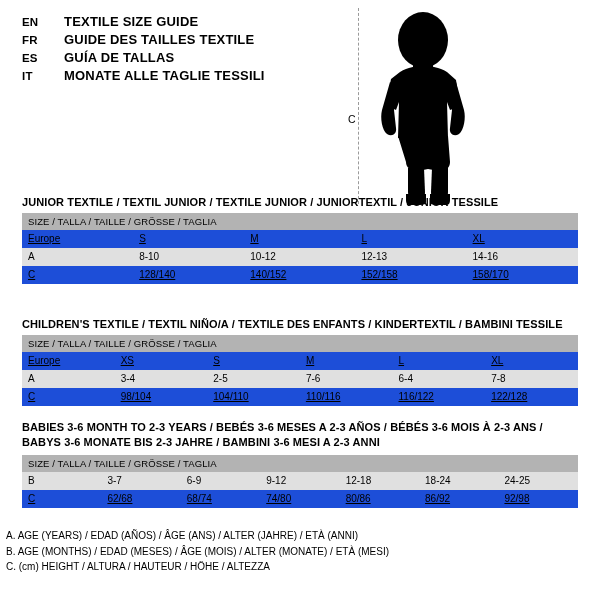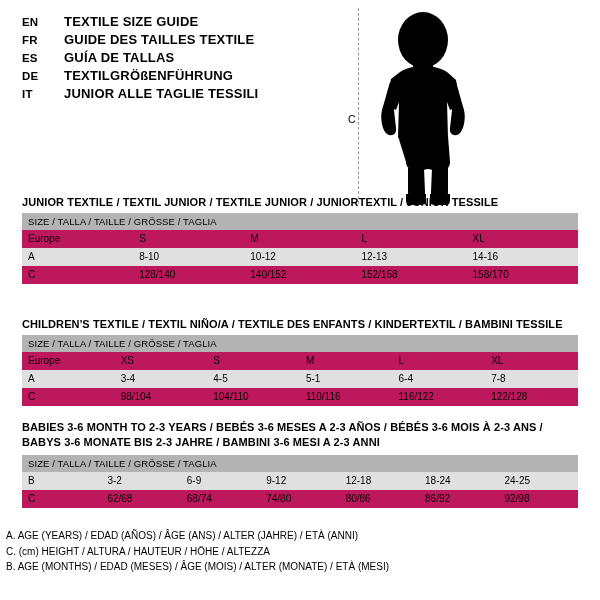--- a/index.html
+++ b/index.html
@@ -104,21 +104,22 @@
   }
   tr.head-row td {
     background: #b3b3b3;
     font-size: 9.5px;
     letter-spacing: 0.1px;
   }
   tr.shade-row td {
     background: #e0e0e0;
   }
   tr.plain-row td {
-    background: #be185d;
+    background: #1d4ed8;
+    text-decoration: underline;
   }
   .rowlabel {
     width: 86px;
   }
 
   
   .legend {
     position: absolute;
     left: 6px;
     top: 528px;
@@ -141,26 +142,22 @@
     </div>
     <div class="header-row">
       <div class="lang-code">FR</div>
       <div class="lang-title">GUIDE DES TAILLES TEXTILE</div>
     </div>
     <div class="header-row">
       <div class="lang-code">ES</div>
       <div class="lang-title">GUÍA DE TALLAS</div>
     </div>
     <div class="header-row">
-      <div class="lang-code">DE</div>
-      <div class="lang-title">TEXTILGRÖßENFÜHRUNG</div>
-    </div>
-    <div class="header-row">
       <div class="lang-code">IT</div>
-      <div class="lang-title">JUNIOR ALLE TAGLIE TESSILI</div>
+      <div class="lang-title">MONATE ALLE TAGLIE TESSILI</div>
     </div>
   </div>
 
   <div class="figure-area">
     <div class="dashed-line"></div>
     <div class="c-label">C</div>
     <svg class="silhouette" width="120" height="196" viewBox="0 0 120 196">
       <g fill="#000000">
 
         <ellipse cx="55" cy="30" rx="25" ry="28"></ellipse>
@@ -231,22 +228,22 @@
         <td class="rowlabel">Europe</td>
         <td>XS</td>
         <td>S</td>
         <td>M</td>
         <td>L</td>
         <td>XL</td>
       </tr>
       <tr class="shade-row">
         <td class="rowlabel">A</td>
         <td>3-4</td>
-        <td>4-5</td>
-        <td>5-1</td>
+        <td>2-5</td>
+        <td>7-6</td>
         <td>6-4</td>
         <td>7-8</td>
       </tr>
       <tr class="plain-row">
         <td class="rowlabel">C</td>
         <td>98/104</td>
         <td>104/110</td>
         <td>110/116</td>
         <td>116/122</td>
         <td>122/128</td>
@@ -257,21 +254,21 @@
 
   <div class="section" style="top:420px;">
     <div class="section-title two-line">BABIES 3-6 MONTH TO 2-3 YEARS / BEBÉS 3-6 MESES A 2-3 AÑOS / BÉBÉS 3-6 MOIS À 2-3 ANS / BABYS 3-6 MONATE BIS 2-3 JAHRE / BAMBINI 3-6 MESI A 2-3 ANNI</div>
     <table class="size-table">
       <tbody>
           <tr class="head-row">
         <td class="rowlabel" colspan="7">SIZE / TALLA / TAILLE / GRÖSSE / TAGLIA</td>
       </tr>
       <tr class="shade-row">
         <td class="rowlabel">B</td>
-        <td>3-2</td>
+        <td>3-7</td>
         <td>6-9</td>
         <td>9-12</td>
         <td>12-18</td>
         <td>18-24</td>
         <td>24-25</td>
       </tr>
       <tr class="plain-row">
         <td class="rowlabel">C</td>
         <td>62/68</td>
         <td>68/74</td>
@@ -279,17 +276,17 @@
         <td>80/86</td>
         <td>86/92</td>
         <td>92/98</td>
       </tr>
     </tbody>
       </table>
   </div>
 
   <div class="legend">
     <div>A. AGE (YEARS) / EDAD (AÑOS) / ÂGE (ANS) / ALTER (JAHRE) / ETÀ (ANNI)</div>
+    <div>B. AGE (MONTHS) / EDAD (MESES) / ÂGE (MOIS) / ALTER (MONATE) / ETÀ (MESI)</div>
     <div>C. (cm) HEIGHT / ALTURA / HAUTEUR / HÖHE / ALTEZZA</div>
-    <div>B. AGE (MONTHS) / EDAD (MESES) / ÂGE (MOIS) / ALTER (MONATE) / ETÀ (MESI)</div>
   </div>
 
 </div>
 
 </body></html>

